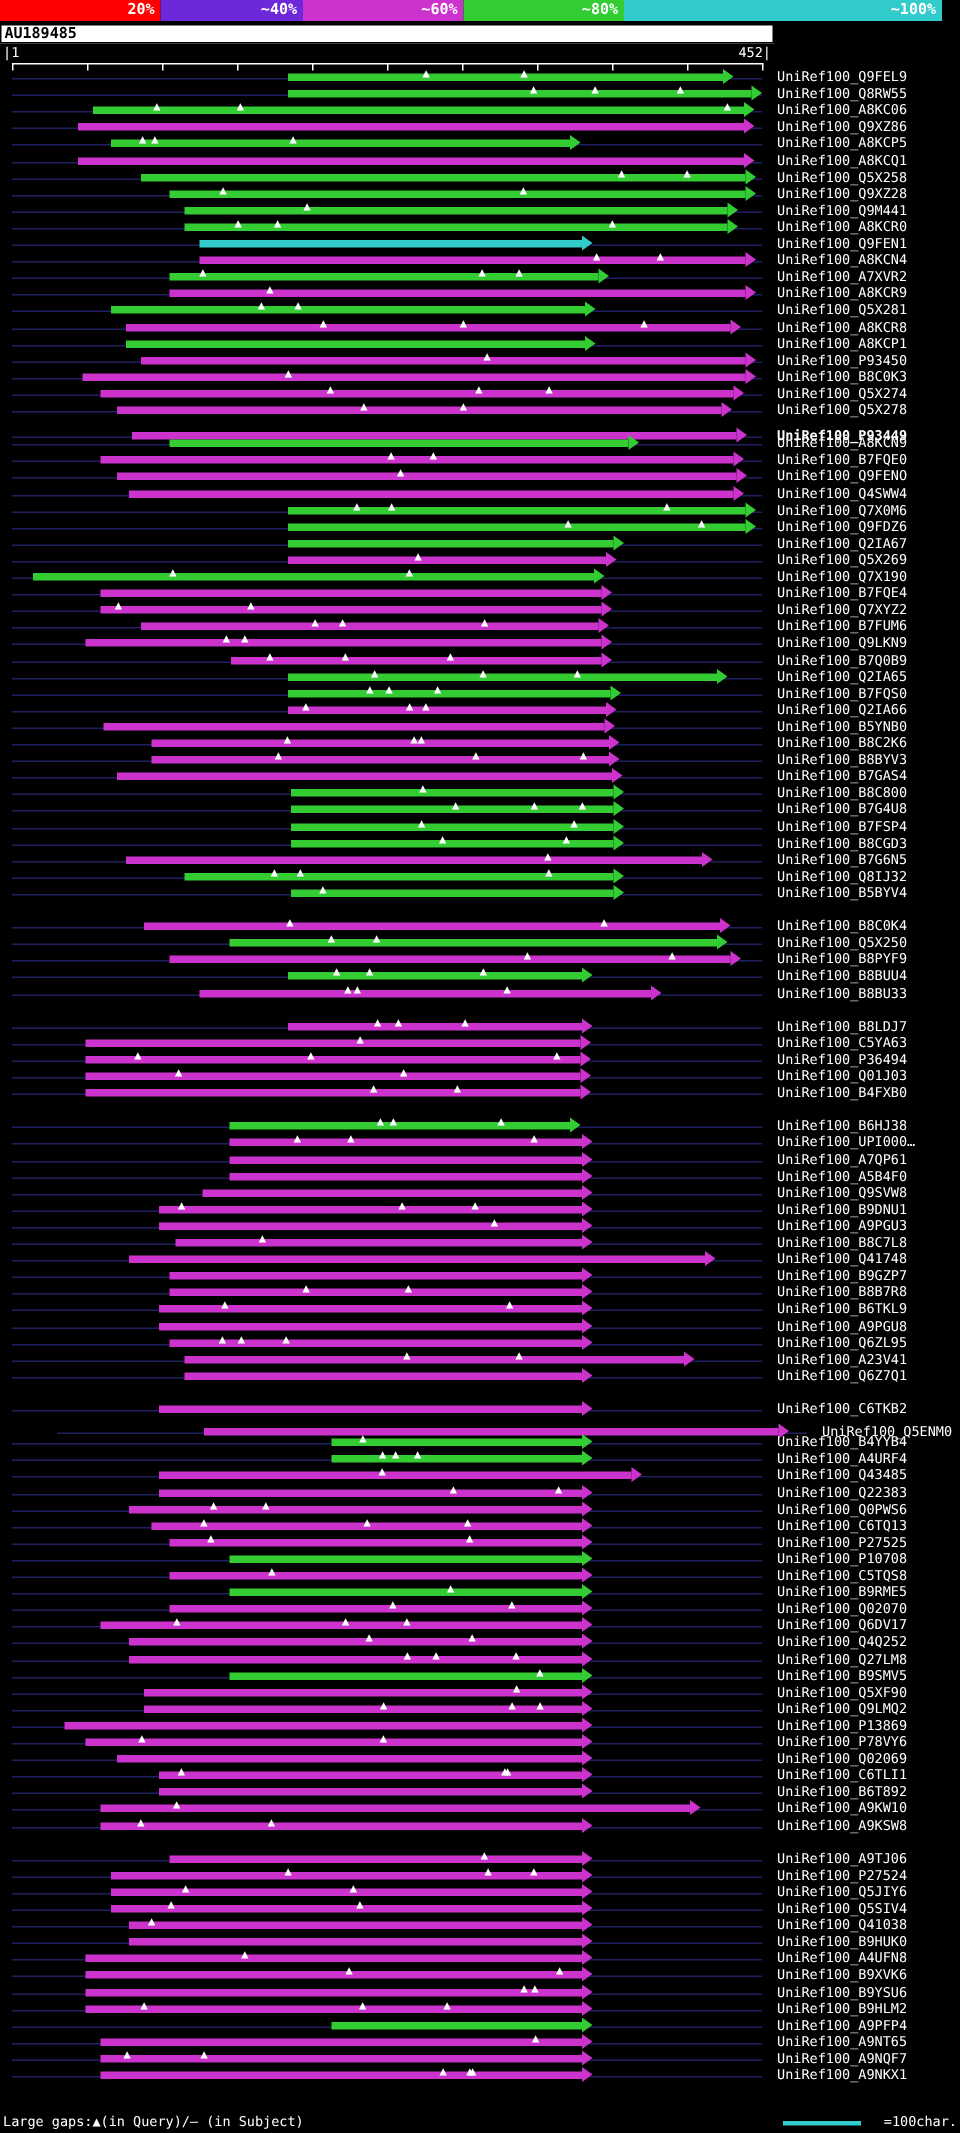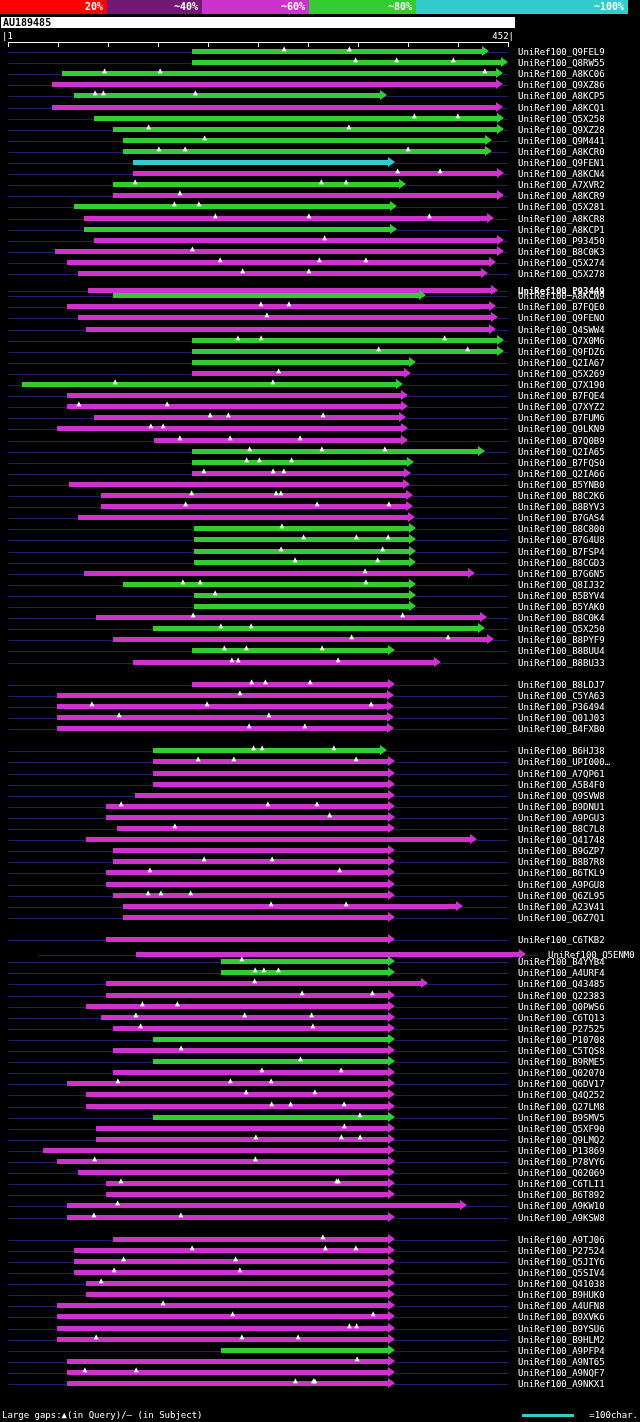--- a/index.html
+++ b/index.html
@@ -44,21 +44,21 @@
 </style>
 </head>
 <body>
 
 <div id="wrap">
 
   <div id="scale">
       <div class="seg" style="width: 107px; background: rgb(255, 0, 0);">
         <span class="lab">20%</span>
       </div>
-      <div class="seg" style="width: 95px; background: #701a75;">
+      <div class="seg" style="width: 95px; background: #6d28d9;">
         <span class="lab">~40%</span>
       </div>
       <div class="seg" style="width: 107px; background: rgb(204, 51, 204);">
         <span class="lab">~60%</span>
       </div>
       <div class="seg" style="width: 107px; background: rgb(51, 204, 51);">
         <span class="lab">~80%</span>
       </div>
       <div class="seg" style="width: 212px; background: rgb(51, 204, 204);">
         <span class="lab">~100%</span>
@@ -468,26 +468,20 @@
         <span class="gap" style="left: 197.829px;">▲</span>
         <div class="label">UniRef100_Q8IJ32</div>
       </div>
       <div class="row" style="top: 543.9px;">
         <div class="rowline"></div>
         <div class="bar g" style="left: 193.547px; width: 215.656px;"></div>
         <div class="arrow g" style="left: 409.203px;"></div>
         <span class="gap" style="left: 212.851px;">▲</span>
         <div class="label">UniRef100_B5BYV4</div>
       </div>
-      <div class="row" style="top: 555px;">
-        <div class="rowline"></div>
-        <div class="bar g" style="left: 193.547px; width: 215.656px;"></div>
-        <div class="arrow g" style="left: 409.203px;"></div>
-        <div class="label">UniRef100_B5YAK0</div>
-      </div>
       <div class="row" style="top: 566.1px;">
         <div class="rowline"></div>
         <div class="bar m" style="left: 95.8906px; width: 383.625px;"></div>
         <div class="arrow m" style="left: 479.516px;"></div>
         <span class="gap" style="left: 400.303px;">▲</span>
         <span class="gap" style="left: 190.754px;">▲</span>
         <div class="label">UniRef100_B8C0K4</div>
       </div>
       <div class="row" style="top: 577.2px;">
         <div class="rowline"></div>

